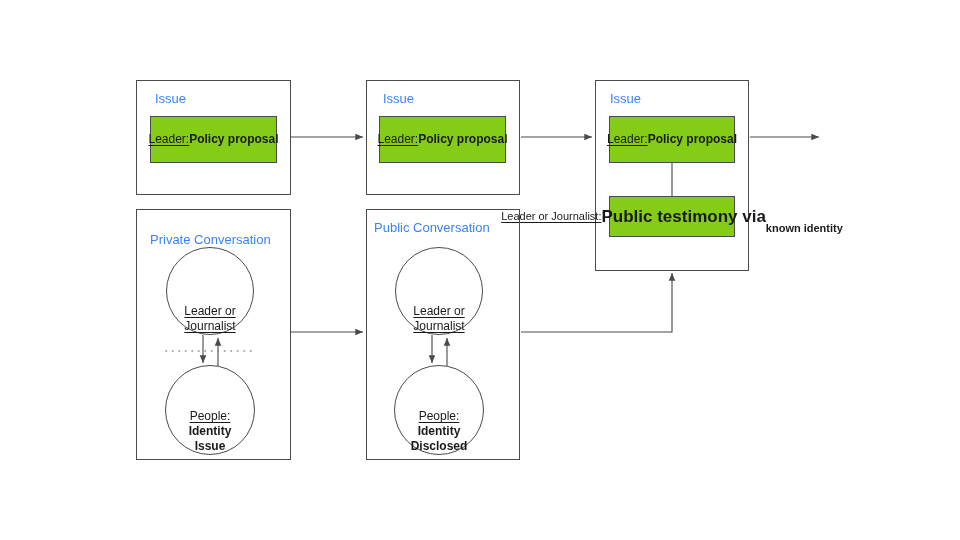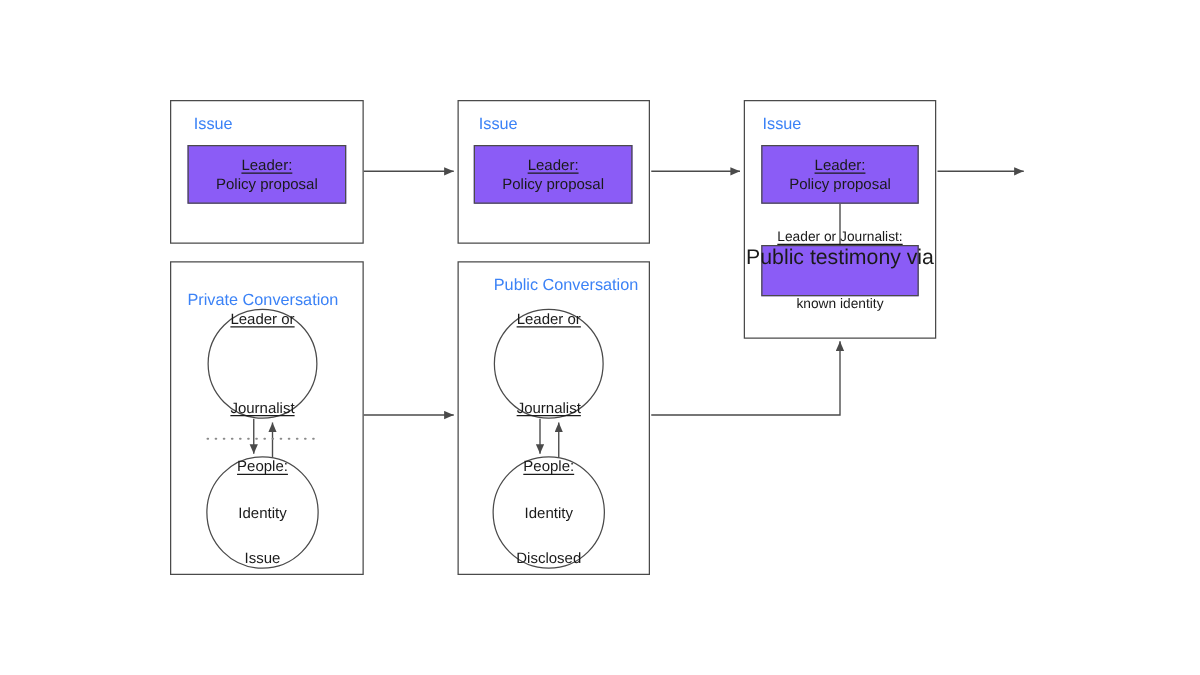--- a/index.html
+++ b/index.html
@@ -33,49 +33,50 @@
     font-size: 13px;
     line-height: 16px;
     color: #3b82f6;
     white-space: nowrap;
   }
   .inner-box {
     position: absolute;
     border: 1px solid #4a4a4a;
     box-sizing: border-box;
     display: flex;
-    flex-direction: column;
+    flex-direction: row;
     align-items: center;
     justify-content: center;
-    background: #8b5cf6;
+    background: #84cc16;
     text-align: center;
   }
   .node-circle {
     position: absolute;
     border: 1px solid #4a4a4a;
     border-radius: 50%;
     box-sizing: border-box;
     display: flex;
     flex-direction: column;
     align-items: center;
-    justify-content: space-between;
+    justify-content: flex-end;
     background: #ffffff;
     text-align: center;
   }
   .line1 {
     font-size: 12px;
     line-height: 15px;
     text-decoration: underline;
     text-underline-offset: 2px;
     white-space: nowrap;
   }
   .line-plain {
     font-size: 12px;
     line-height: 15px;
     white-space: nowrap;
+    font-weight: bold;
   }
   .svg-layer {
     position: absolute;
     left: 0;
     top: 0;
     width: 960px;
     height: 540px;
     pointer-events: none;
   }
 </style>
@@ -146,21 +147,21 @@
     <div class="line1">Leader or</div>
     <div class="line1">Journalist</div>
   </div>
   <div class="node-circle" style="left:165px; top:365px; width:90px; height:90px;">
     <div class="line1">People:</div>
     <div class="line-plain">Identity</div>
     <div class="line-plain">Issue</div>
   </div>
 
   <div class="panel" style="left:366px; top:209px; width:154px; height:251px;"></div>
-  <div class="panel-title" style="left:395px; top:220px;">Public Conversation</div>
+  <div class="panel-title" style="left:374px; top:220px;">Public Conversation</div>
   <div class="node-circle" style="left:395px; top:247px; width:88px; height:88px;">
     <div class="line1">Leader or</div>
     <div class="line1">Journalist</div>
   </div>
   <div class="node-circle" style="left:394px; top:365px; width:90px; height:90px;">
     <div class="line1">People:</div>
     <div class="line-plain">Identity</div>
     <div class="line-plain">Disclosed</div>
   </div>
 

